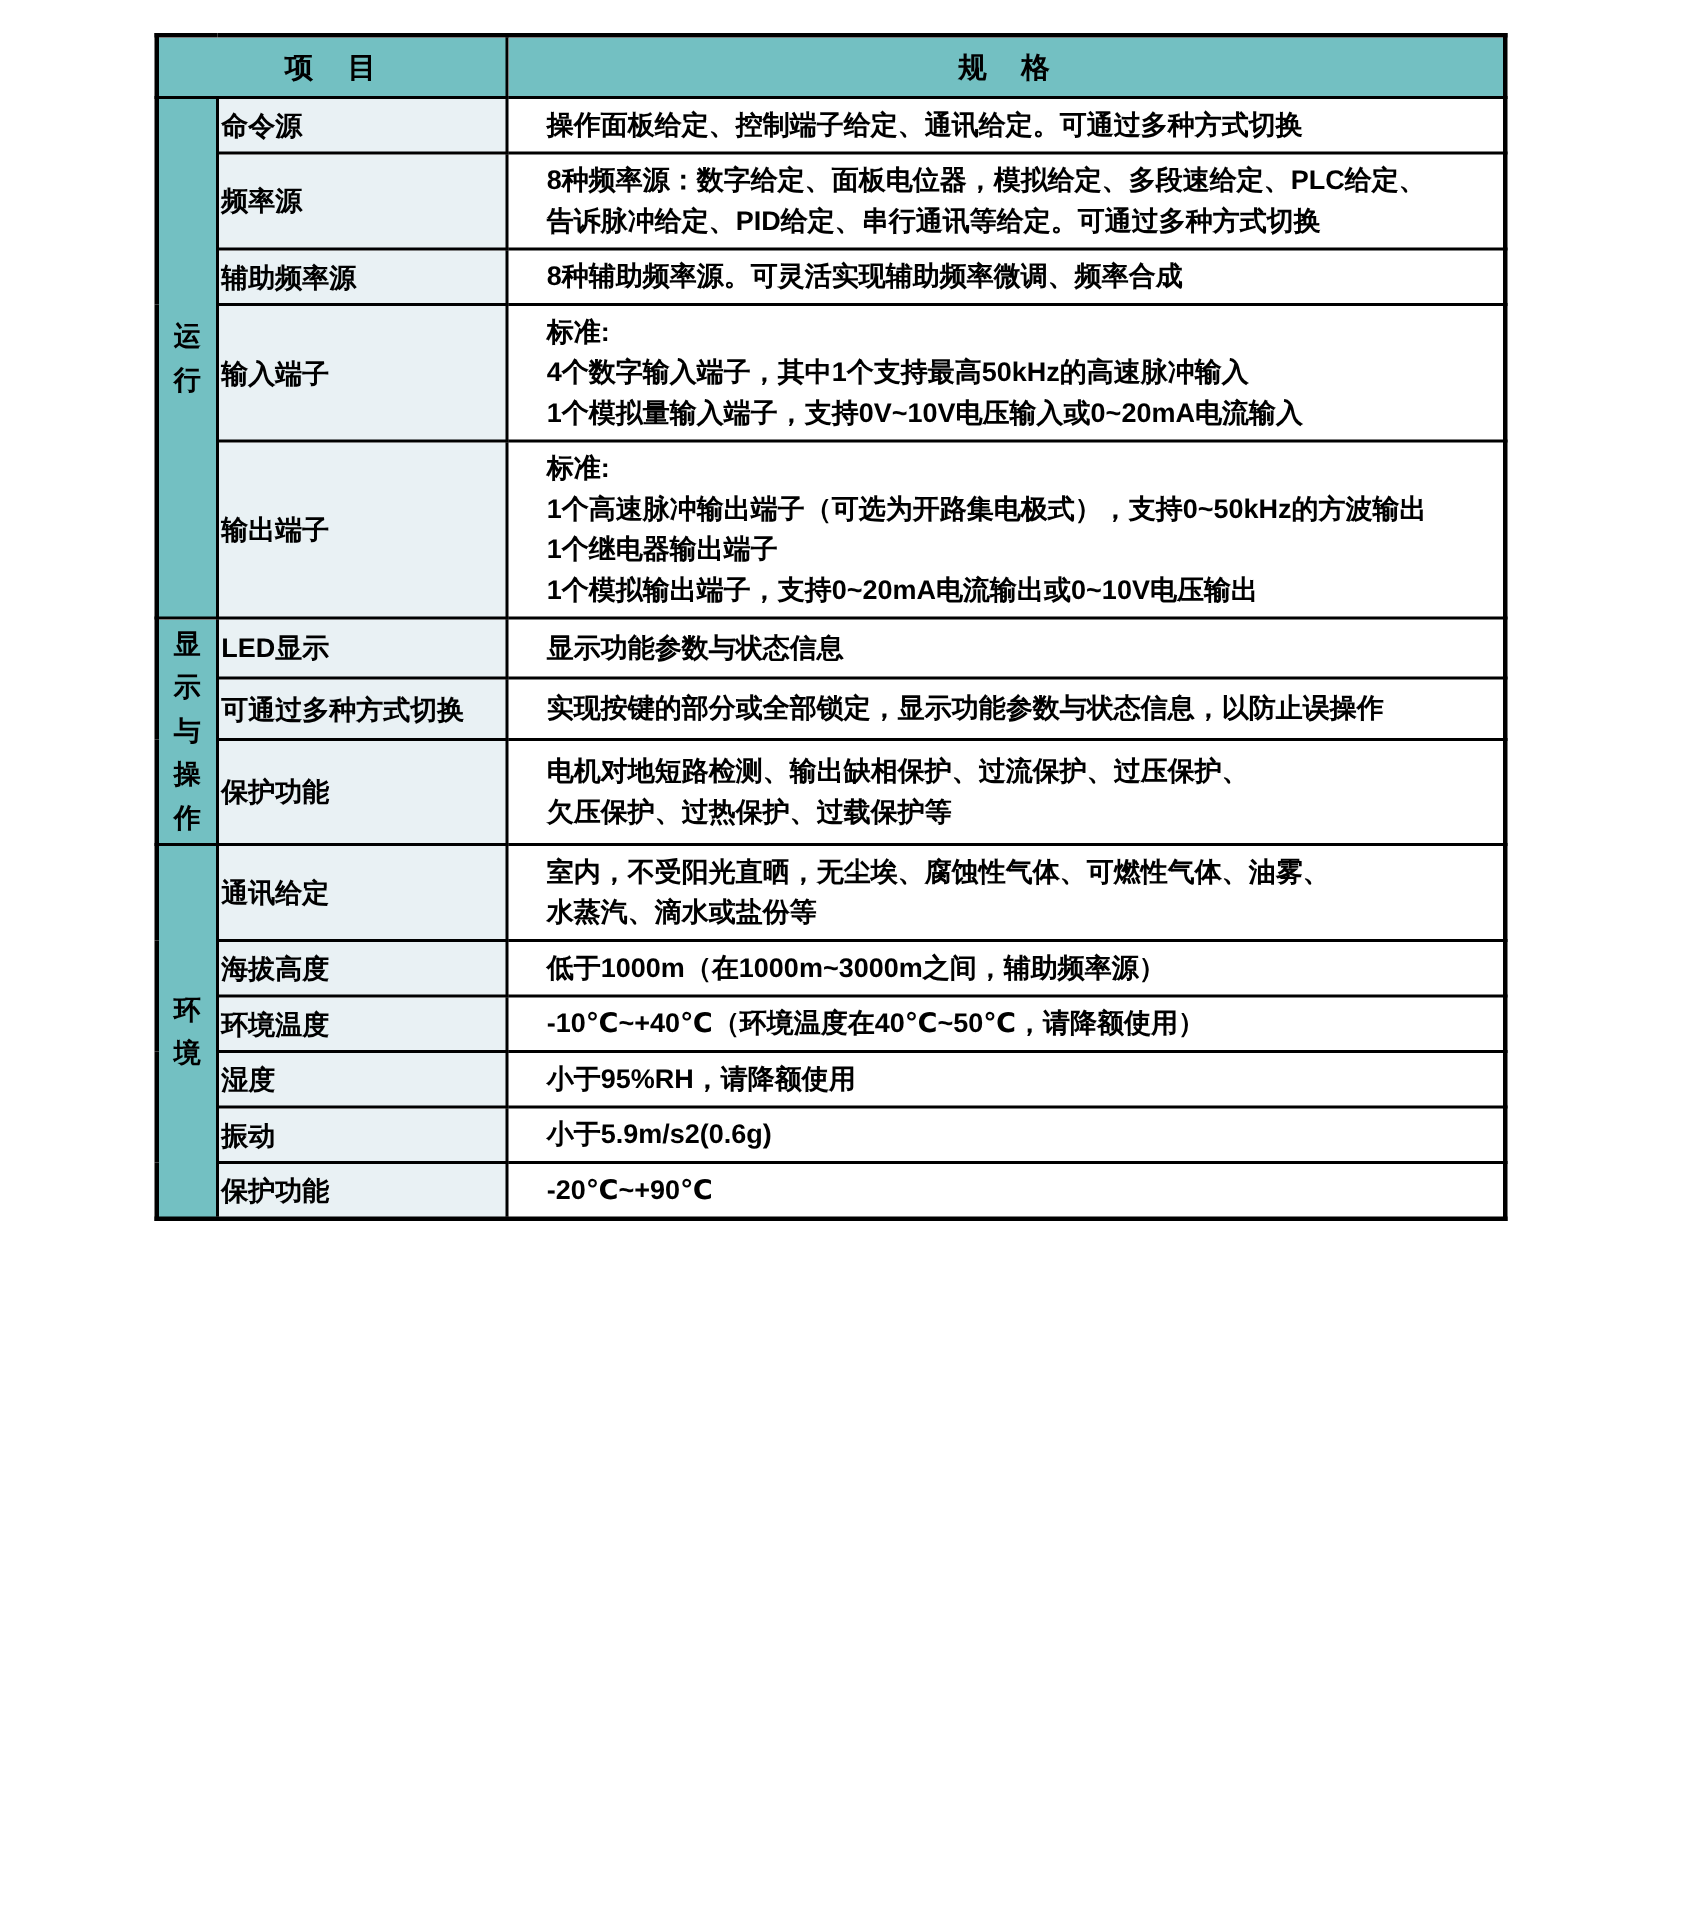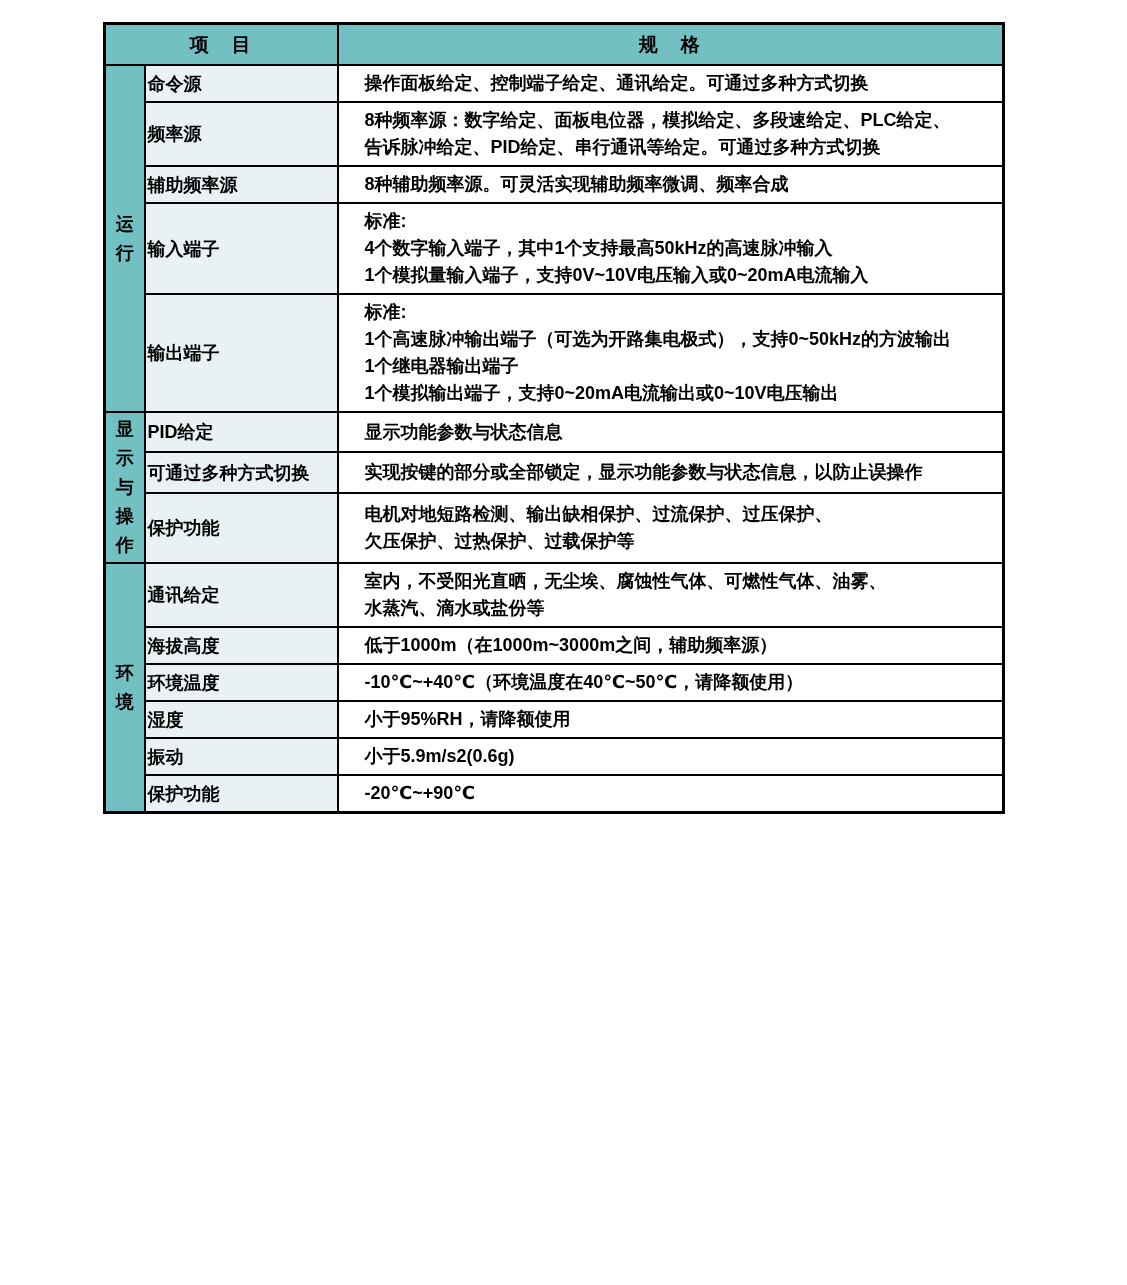--- a/index.html
+++ b/index.html
@@ -112,21 +112,21 @@
           <td class="spec-cell">标准:<br>1个高速脉冲输出端子（可选为开路集电极式），支持0~50kHz的方波输出<br>1个继电器输出端子<br>1个模拟输出端子，支持0~20mA电流输出或0~10V电压输出</td>
         </tr>
         <tr>
           <td class="group-cell" rowspan="3">
             <div>显</div>
             <div>示</div>
             <div>与</div>
             <div>操</div>
             <div>作</div>
           </td>
-          <td class="item-cell">PID给定</td>
+          <td class="item-cell">LED显示</td>
           <td class="spec-cell">显示功能参数与状态信息</td>
         </tr>
         <tr>
           <td class="item-cell">可通过多种方式切换</td>
           <td class="spec-cell">实现按键的部分或全部锁定，显示功能参数与状态信息，以防止误操作</td>
         </tr>
         <tr>
           <td class="item-cell">保护功能</td>
           <td class="spec-cell">电机对地短路检测、输出缺相保护、过流保护、过压保护、<br>欠压保护、过热保护、过载保护等</td>
         </tr>

